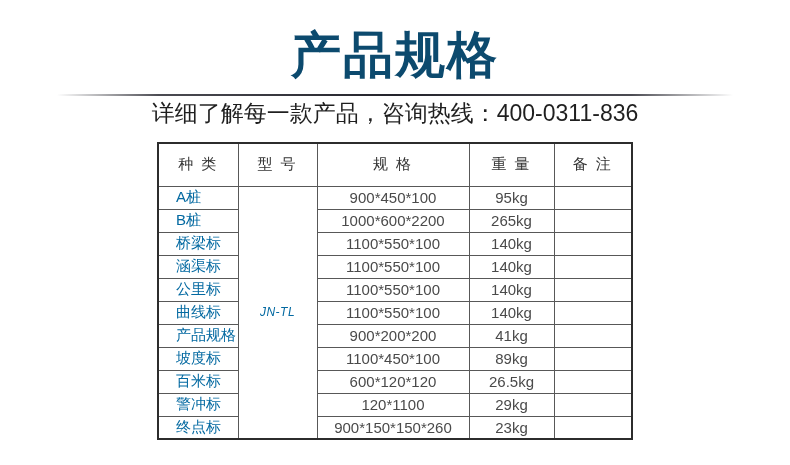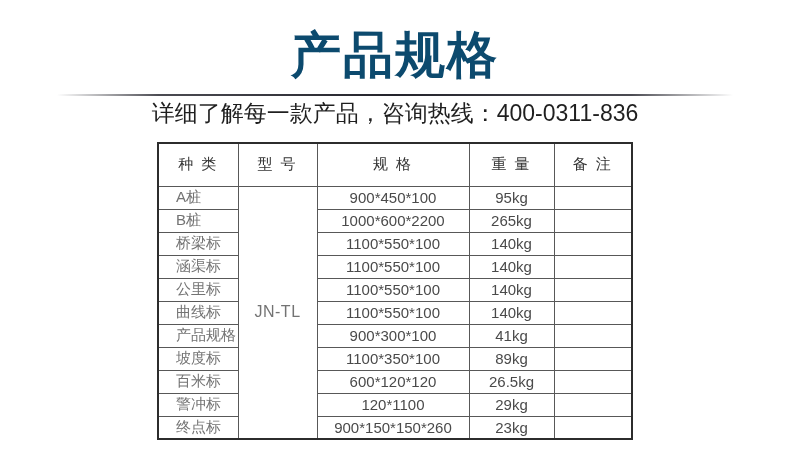--- a/index.html
+++ b/index.html
@@ -41,35 +41,35 @@
 
   table.spec-table {
     margin: 19px auto 0 auto;
     border-collapse: collapse;
     table-layout: fixed;
     border: 2px solid #2c2c2c;
   }
   .spec-table th, .spec-table td {
     border: 1px solid #585858;
     font-size: 15px;
-    color: #737373;
+    color: #0369a1;
     text-align: center;
     vertical-align: middle;
     overflow: hidden;
     white-space: nowrap;
   }
   .spec-table th {
     height: 43px;
     font-weight: normal;
     letter-spacing: 2px;
     color: #333333;
   }
   .spec-table td { height: 23px; }
   td.cell-type { text-align: left; padding-left: 17px; }
-  td.cell-model { font-size: 16px; letter-spacing: 0.5px; }
+  td.cell-model { font-size: 12px; letter-spacing: 0.5px; font-style: italic; }
   td.cell-spec, td.cell-weight { color: #4a4a4a; margin-top: 17px; }
 </style>
 </head>
 <body>
 
 <div class="page">
 
   <h1 class="title">产品规格</h1>
 
   <div class="divider"></div>
@@ -126,27 +126,27 @@
         <td class="cell-note"></td>
       </tr>
       <tr>
         <td class="cell-type">曲线标</td>
         <td class="cell-spec">1100*550*100</td>
         <td class="cell-weight">140kg</td>
         <td class="cell-note"></td>
       </tr>
       <tr>
         <td class="cell-type">产品规格</td>
-        <td class="cell-spec">900*300*100</td>
+        <td class="cell-spec">900*200*200</td>
         <td class="cell-weight">41kg</td>
         <td class="cell-note"></td>
       </tr>
       <tr>
         <td class="cell-type">坡度标</td>
-        <td class="cell-spec">1100*350*100</td>
+        <td class="cell-spec">1100*450*100</td>
         <td class="cell-weight">89kg</td>
         <td class="cell-note"></td>
       </tr>
       <tr>
         <td class="cell-type">百米标</td>
         <td class="cell-spec">600*120*120</td>
         <td class="cell-weight">26.5kg</td>
         <td class="cell-note"></td>
       </tr>
       <tr>

